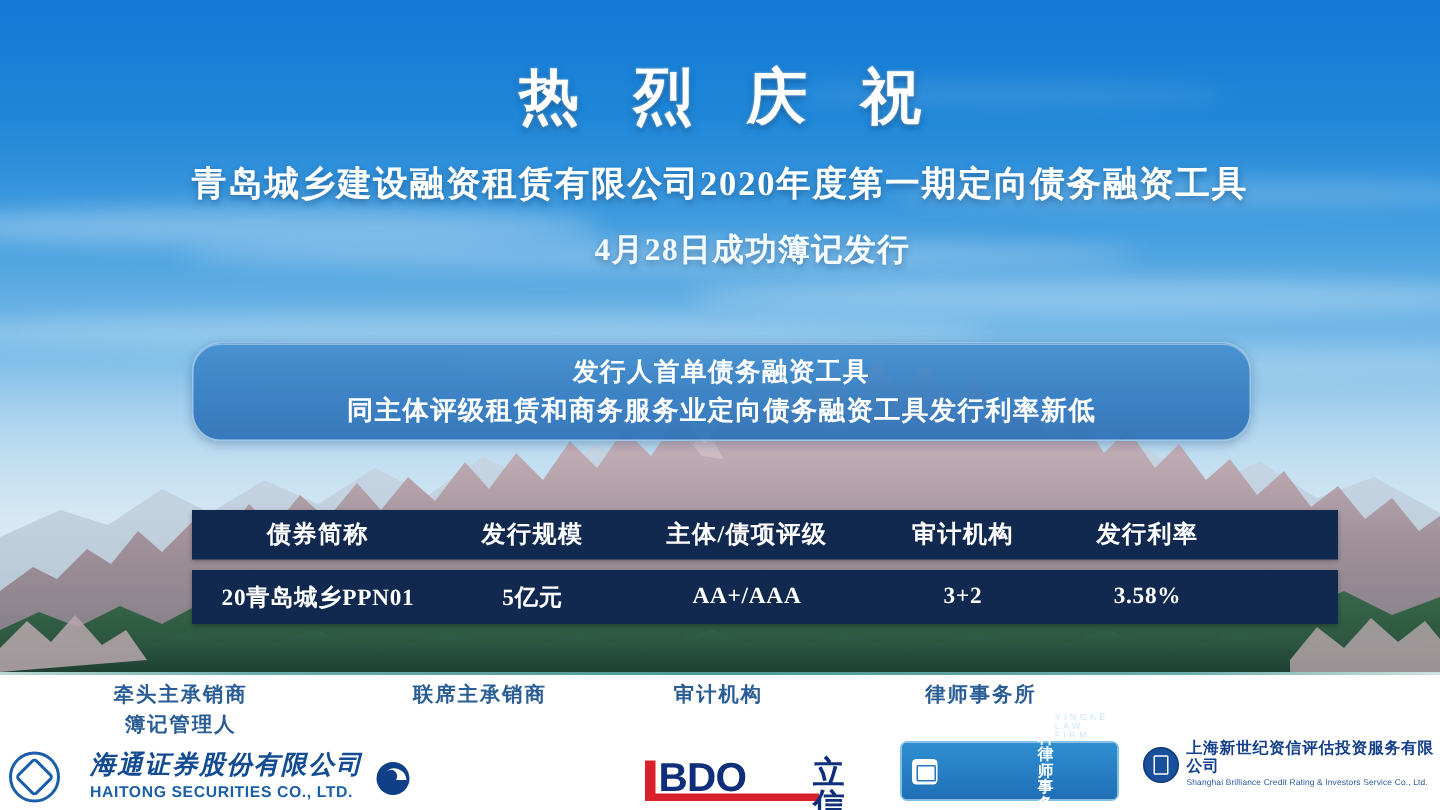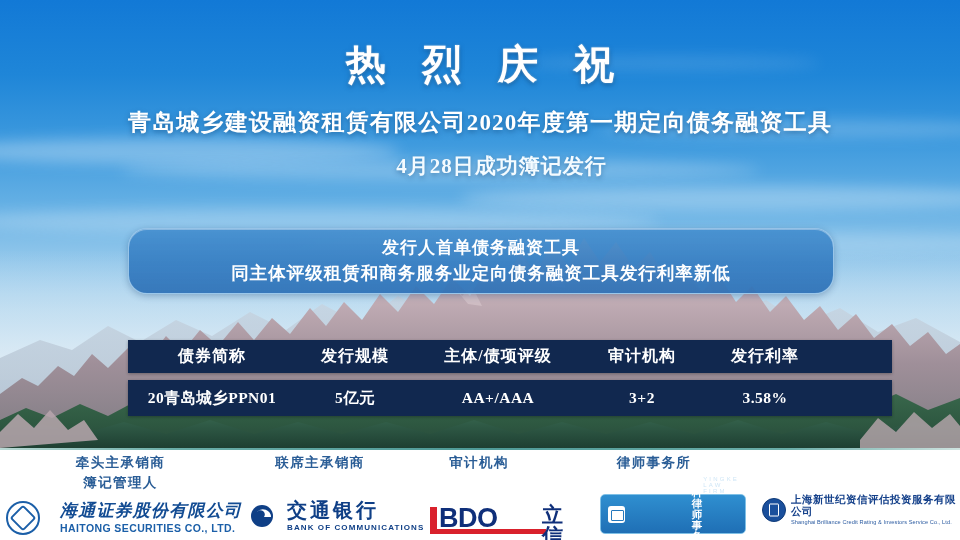--- a/index.html
+++ b/index.html
@@ -242,24 +242,20 @@
       </div>
 
       <div class="logo lg-boc">
         <div class="boc-mark">
           <svg viewBox="0 0 32 26" width="32" height="26">
             <path d="M3,13 a11,11 0 1,1 22,0 a11,11 0 1,1 -22,0" fill="#0f3f86"></path>
             <path d="M9,9 a8,8 0 0,1 14,5 l-7,0 a4,4 0 0,0 -7,-5 z" fill="#ffffff"></path>
             <circle cx="11" cy="11" r="2.3" fill="#0f3f86"></circle>
           </svg>
         </div>
-        <div class="boc-txt">
-          <div class="boc-cn">交通银行</div>
-          <div class="boc-en">BANK OF COMMUNICATIONS</div>
-        </div>
       </div>
 
       <div class="logo lg-bdo">
         <div class="bdo-wrap">
           <div class="bdo-bar"></div>
           <div class="bdo-main">BDO</div>
           <div class="bdo-ul"></div>
           <div class="bdo-cn">立信</div>
         </div>
       </div>

